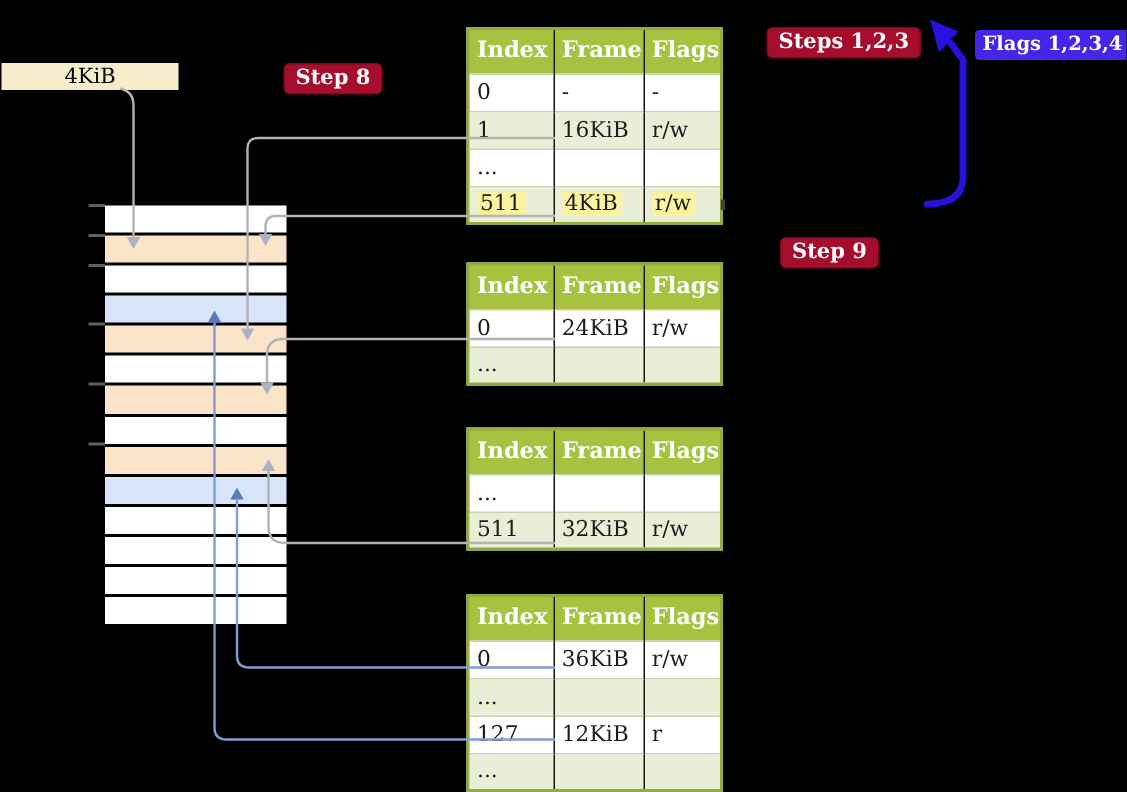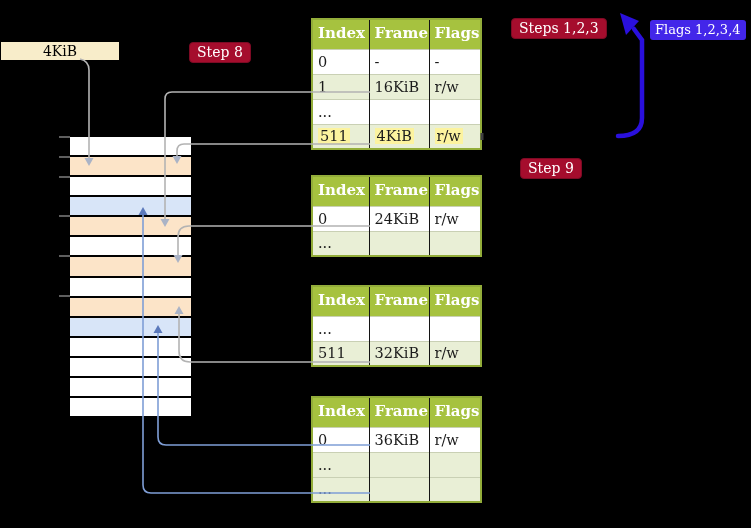--- a/index.html
+++ b/index.html
@@ -40,21 +40,21 @@
   }
   .mrow{flex:1}
   .mrow.free{background:var(--frame-free,#fff)}
   .mrow.table{background:var(--frame-table,#fce4c8)}
   .mrow.page{background:var(--frame-page,#d8e5f8)}
   .tick{position:absolute;left:59px;width:11px;height:2px;background:#5f5f5f}
 
   
   .tag{
     position:absolute;color:#fff;font-size:14px;line-height:16px;
-    padding:1px 7px 2px;border-radius:4px;white-space:nowrap;
+    padding:1px 7px 2px;border-radius:4px;white-space:nowrap;font-weight:bold;
   }
   .tag.red{background:var(--label-red,#a50d2d);border:1px solid #7d0a24}
   .tag.blue{background:var(--label-blue,#4326e9);border:none;border-radius:3px;padding:2px 5px}
   #lbl-4kib{
     position:absolute;left:1px;top:42px;width:118px;height:18px;
     background:var(--label-cream,#f8edca);color:#000;text-align:center;
     font-size:14px;line-height:18px;
   }
   #lbl-step0{left:189px;top:42px}
   #lbl-steps123{left:511px;top:18px}
@@ -195,20 +195,25 @@
   <tr>
     <td>0</td>
     <td>36KiB</td>
     <td>r/w</td>
   </tr>
   <tr class="alt">
     <td>...</td>
     <td></td>
     <td></td>
   </tr>
+  <tr>
+    <td>127</td>
+    <td>12KiB</td>
+    <td>r</td>
+  </tr>
   <tr class="alt">
     <td>...</td>
     <td></td>
     <td></td>
   </tr>
 </tbody>
   </table>
 
 <svg class="overlay" width="751" height="528" viewBox="0 0 751 528">
 

